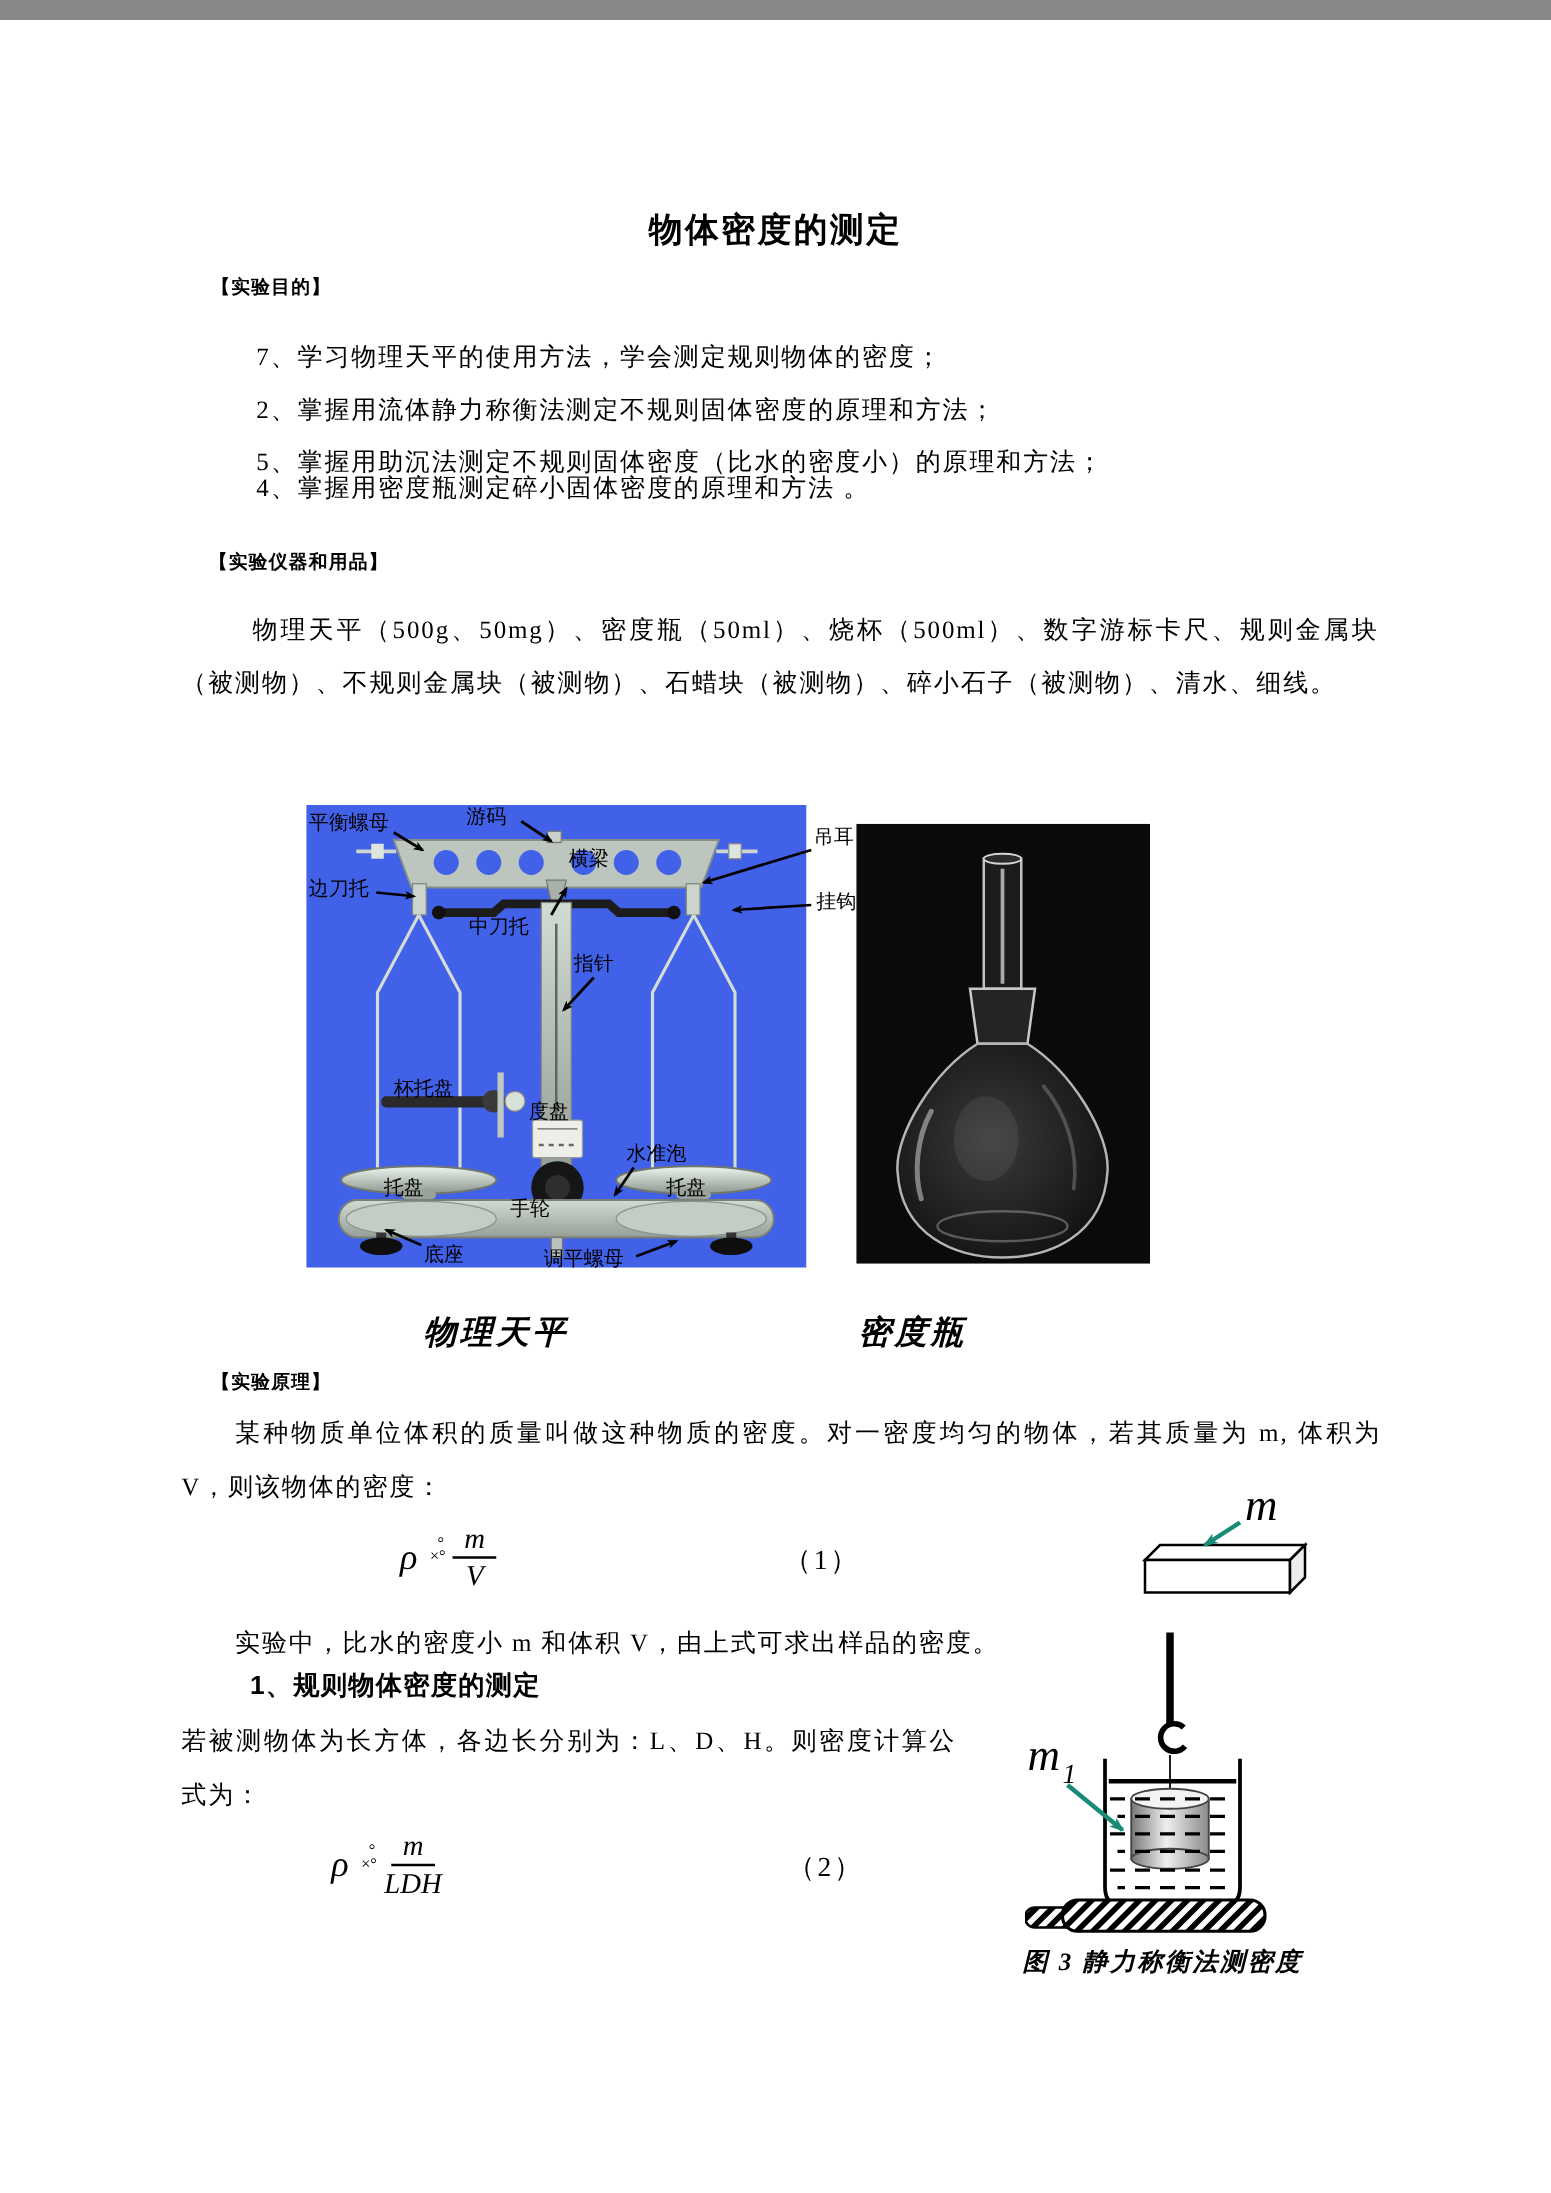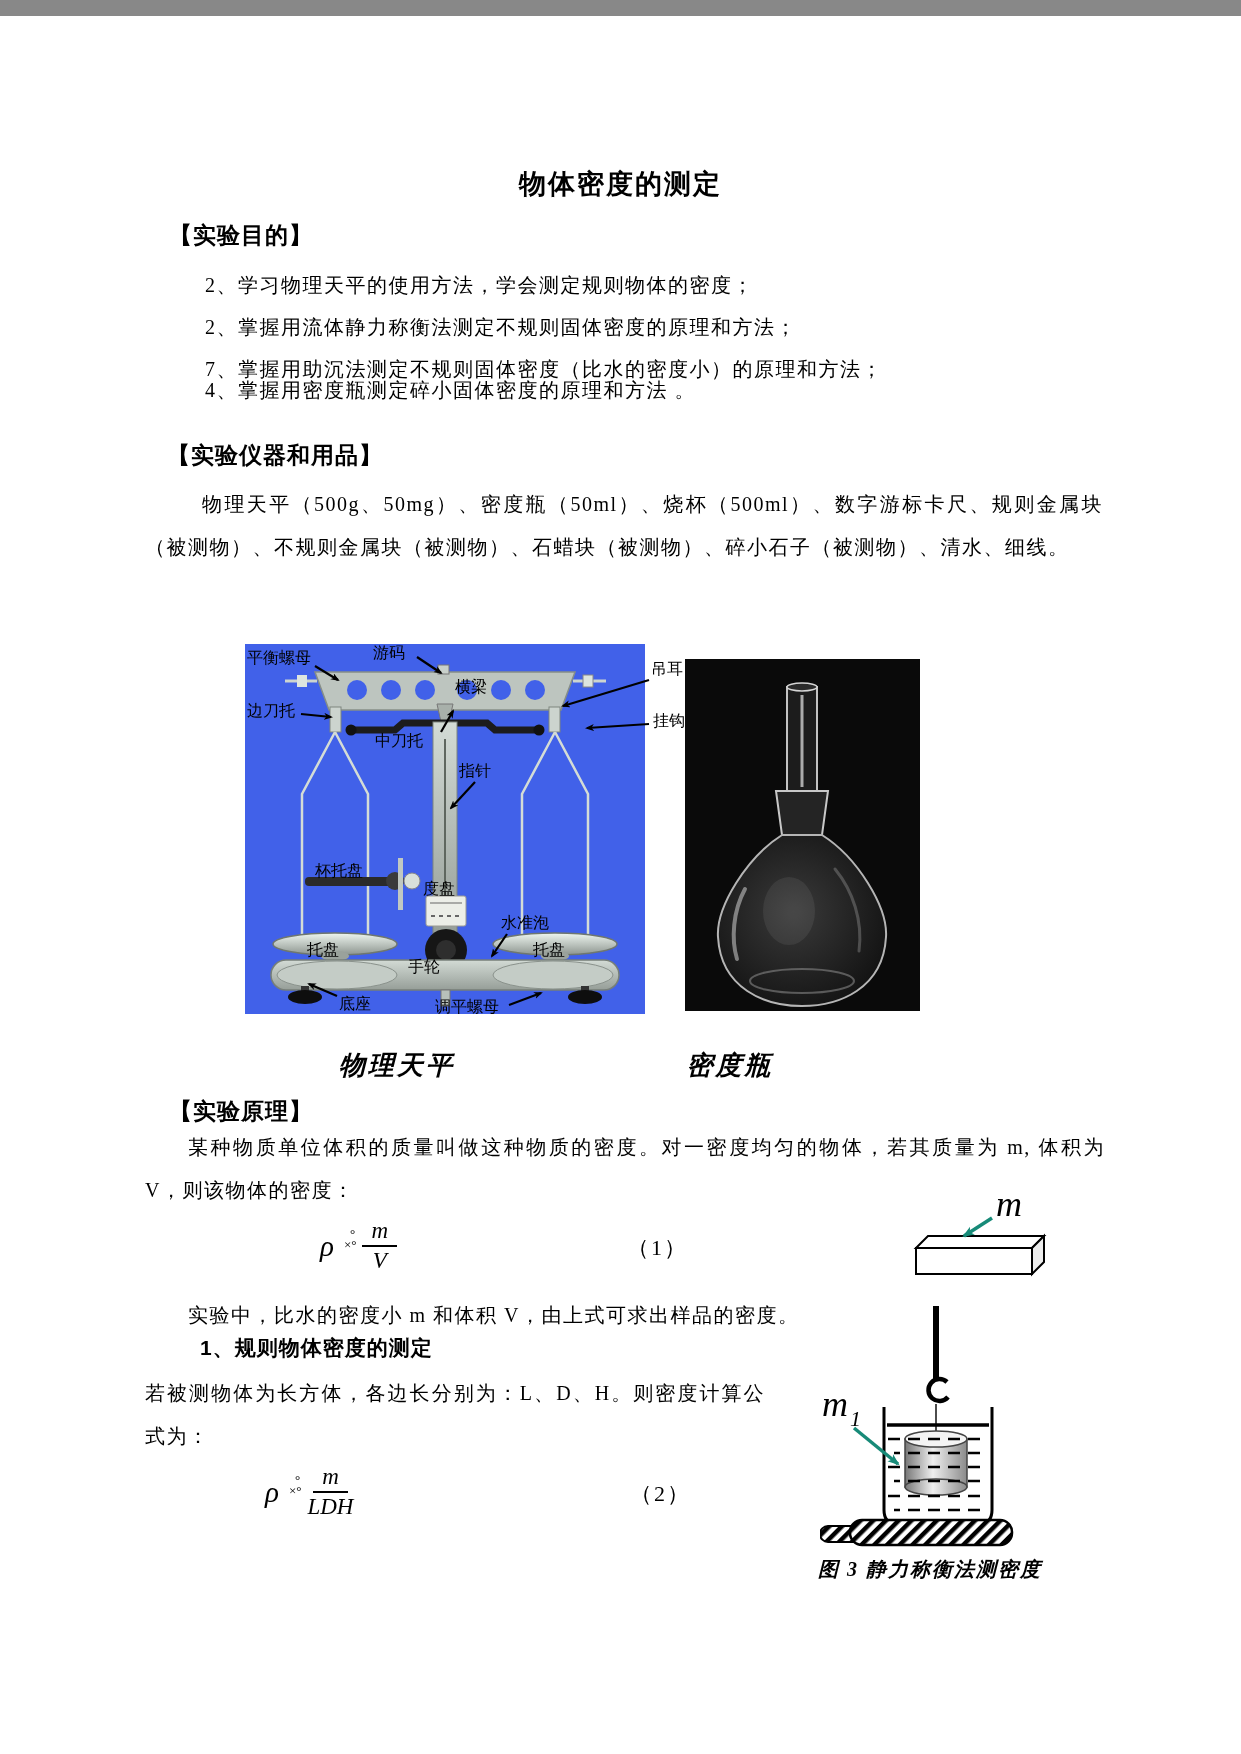--- a/index.html
+++ b/index.html
@@ -1,21 +1,21 @@
 <!DOCTYPE html>
 <html><head>
 <meta charset="utf-8">
 <style>
   html,body{margin:0;padding:0;background:#888;}
   #page{position:relative;width:1241px;height:1754px;background:#ffffff;margin:16px auto;
         font-family:"Liberation Serif",serif;color:#000;overflow:hidden;}
   .abs{position:absolute;}
   .title{width:1241px;text-align:center;font-family:"Liberation Sans",sans-serif;
          font-weight:bold;font-size:27px;letter-spacing:2px;}
-  .sec-head{font-family:"Liberation Sans",sans-serif;font-weight:bold;font-size:23px;letter-spacing:1px;text-align:center;}
+  .sec-head{font-family:"Liberation Sans",sans-serif;font-weight:bold;font-size:15px;letter-spacing:1px;text-align:center;}
   .body-text{font-size:20px;letter-spacing:1.5px;line-height:43px;}
   .list-item{font-size:20px;letter-spacing:1.5px;white-space:nowrap;}
   .just{text-align:justify;text-align-last:left;}
   .subhead{font-family:"Liberation Sans",sans-serif;font-weight:bold;font-size:21px;letter-spacing:1px;white-space:nowrap;}
   .fig-caption{font-weight:bold;font-style:italic;font-size:26px;letter-spacing:3px;text-align:center;}
   .fig3-caption{font-weight:bold;font-style:italic;font-size:20px;letter-spacing:2px;text-align:center;white-space:nowrap;}
   
   .formula{display:flex;align-items:center;font-family:"Liberation Serif",serif;}
   .rho{font-size:29px;font-style:italic;margin-right:3px;}
   .xo{display:inline-flex;flex-direction:column;align-items:flex-start;font-size:13px;
@@ -31,23 +31,23 @@
   .math{font-family:"Liberation Serif",serif;font-style:italic;}
 </style>
 </head>
 <body>
 
 <div id="page">
 
   <div class="abs title" style="top:150px;left:0;">物体密度的测定</div>
 
   <div class="abs sec-head" style="top:204px;left:169px;">【实验目的】</div>
-  <div class="abs list-item" style="top:256px;left:205px;">2、学习物理天平的使用方法，学会测定规则物体的密度；</div>
+  <div class="abs list-item" style="top:256px;left:205px;">7、学习物理天平的使用方法，学会测定规则物体的密度；</div>
   <div class="abs list-item" style="top:298px;left:205px;">2、掌握用流体静力称衡法测定不规则固体密度的原理和方法；</div>
-  <div class="abs list-item" style="top:340px;left:205px;">7、掌握用助沉法测定不规则固体密度（比水的密度小）的原理和方法；</div>
+  <div class="abs list-item" style="top:340px;left:205px;">5、掌握用助沉法测定不规则固体密度（比水的密度小）的原理和方法；</div>
   <div class="abs list-item" style="top:361px;left:205px;text-align:right;">4、掌握用密度瓶测定碎小固体密度的原理和方法 。</div>
 
   <div class="abs sec-head" style="top:424px;left:167px;">【实验仪器和用品】</div>
   <div class="abs body-text just" style="top:467px;left:145px;width:958px;text-indent:57px;">物理天平（500g、50mg）、密度瓶（50ml）、烧杯（500ml）、数字游标卡尺、规则金属块（被测物）、不规则金属块（被测物）、石蜡块（被测物）、碎小石子（被测物）、清水、细线。</div>
 
   <div class="abs" style="top:628px;left:245px;width:470px;height:372px;">
     <svg id="balance-svg" width="470" height="372" viewBox="0 0 470 372" xmlns="http://www.w3.org/2000/svg">
       <defs>
         <marker id="arrB" markerWidth="9" markerHeight="8" refX="7" refY="3.5" orient="auto" markerUnits="userSpaceOnUse">
           <path d="M0,0 L9,3.5 L0,7 L2.5,3.5 Z" fill="#000"></path>

